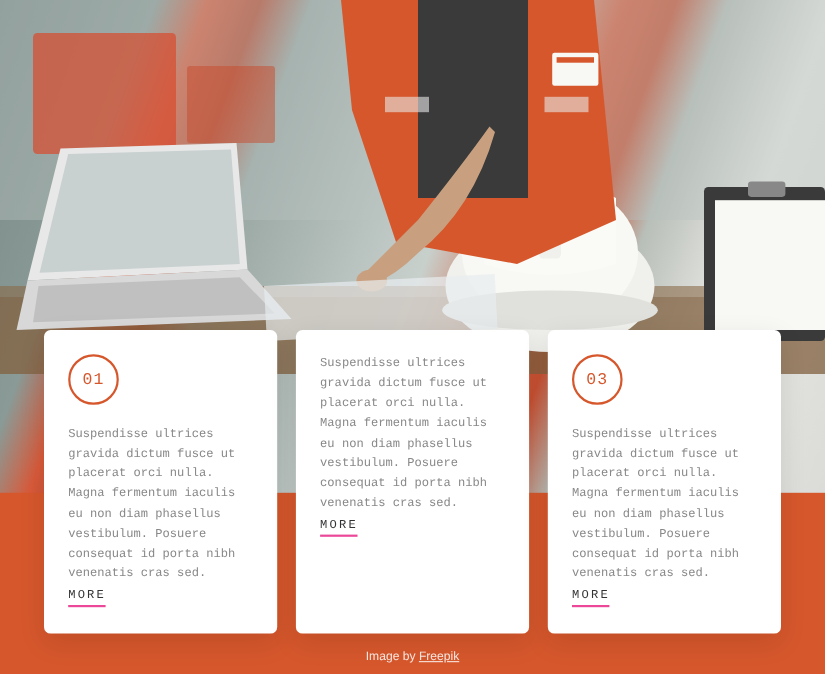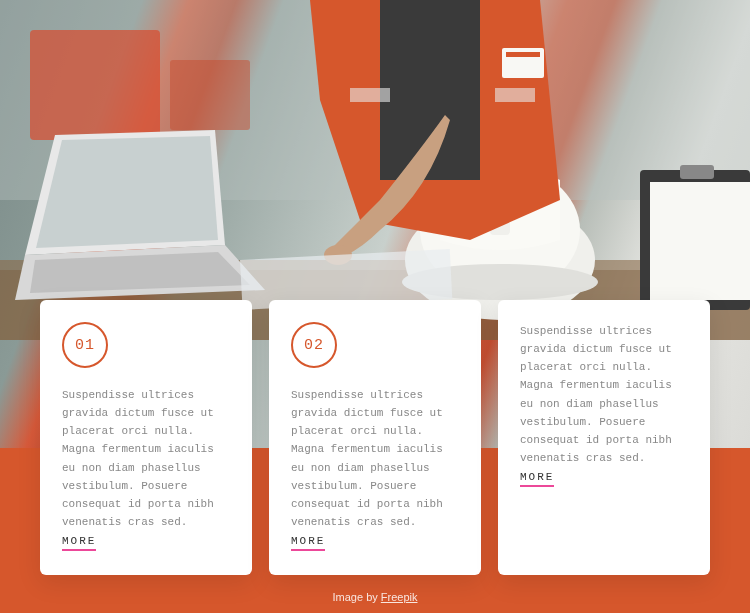--- a/index.html
+++ b/index.html
@@ -147,25 +147,25 @@
 
 <div class="footer-band"></div>
 
 <div class="cards">
   <div class="card">
     <div class="num-badge">01</div>
     <p class="card-text">Suspendisse ultrices gravida dictum fusce ut placerat orci nulla. Magna fermentum iaculis eu non diam phasellus vestibulum. Posuere consequat id porta nibh venenatis cras sed.</p>
     <a href="#" class="card-link">MORE</a>
   </div>
   <div class="card">
-    <div class="num-badge">02</div>
     <p class="card-text">Suspendisse ultrices gravida dictum fusce ut placerat orci nulla. Magna fermentum iaculis eu non diam phasellus vestibulum. Posuere consequat id porta nibh venenatis cras sed.</p>
     <a href="#" class="card-link">MORE</a>
   </div>
   <div class="card">
+    <div class="num-badge">03</div>
     <p class="card-text">Suspendisse ultrices gravida dictum fusce ut placerat orci nulla. Magna fermentum iaculis eu non diam phasellus vestibulum. Posuere consequat id porta nibh venenatis cras sed.</p>
     <a href="#" class="card-link">MORE</a>
   </div>
 </div>
 
 <div class="attribution">
   <span>Image by </span><a href="#">Freepik</a>
 </div>
 
 </body></html>

